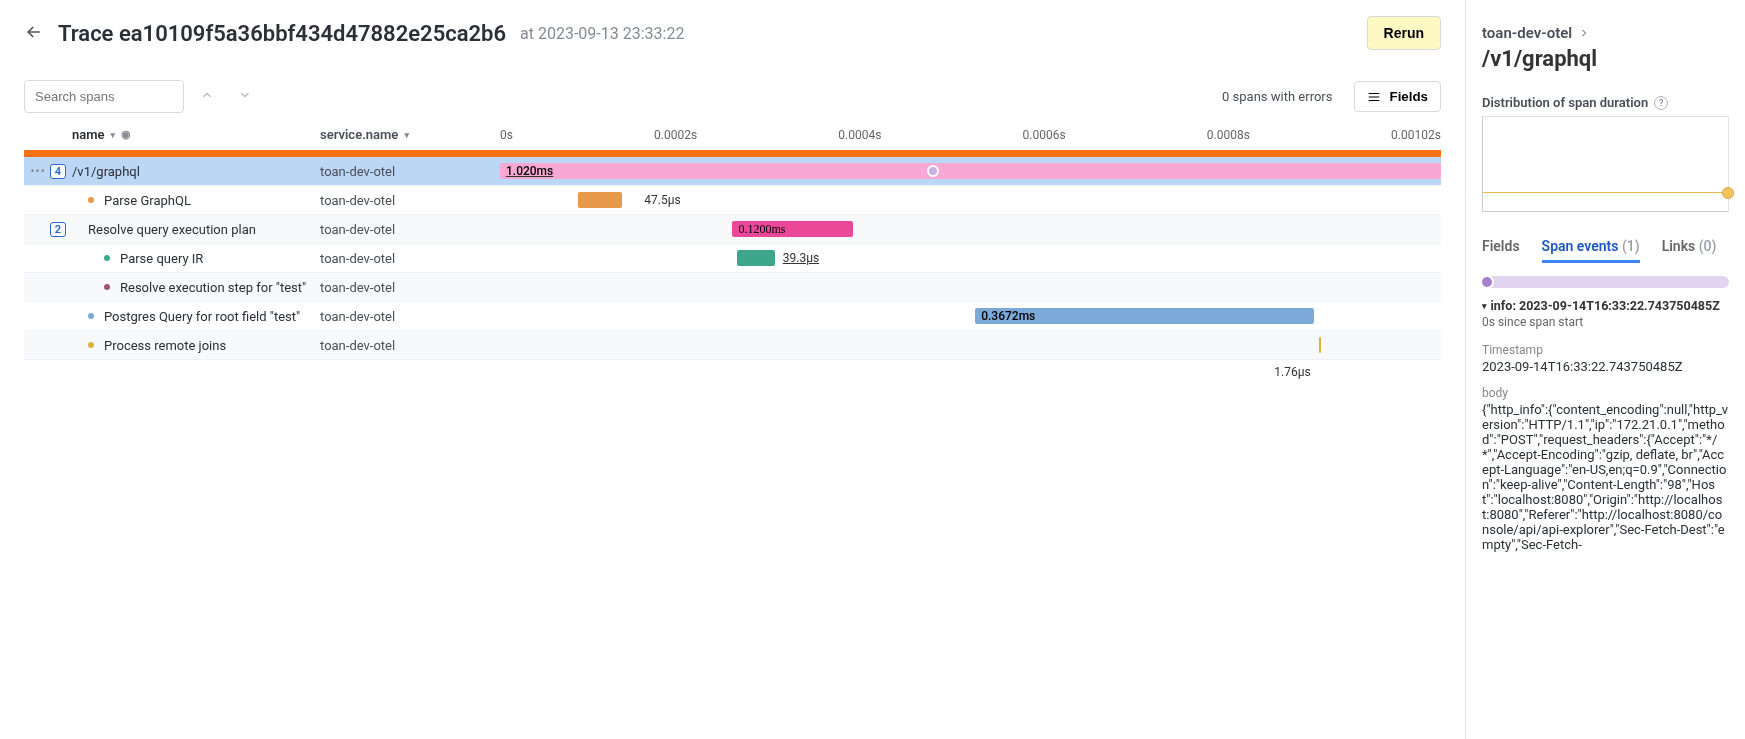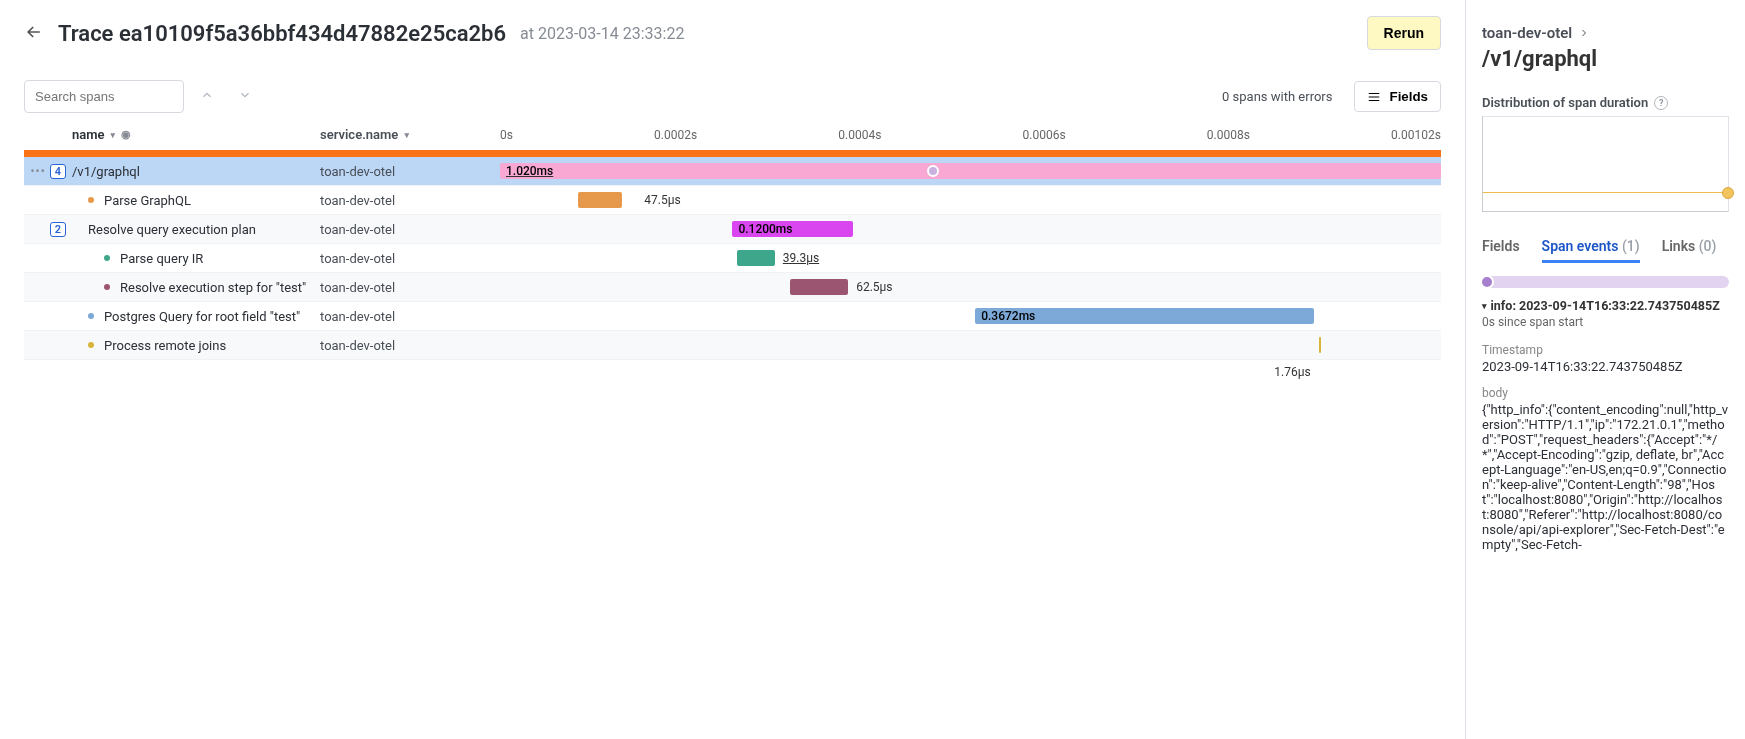--- a/index.html
+++ b/index.html
@@ -77,21 +77,21 @@
 
 <div class="layout">
   <div class="main">
     <div class="header">
       <span class="back-arrow">
         <svg class="icon" viewBox="0 0 24 24" style="width:20px;height:20px" fill="none" stroke="currentColor" stroke-width="2">
             <path d="M19 12H5M11 18l-6-6 6-6"></path>
           </svg>
       </span>
       <span class="header-title">Trace ea10109f5a36bbf434d47882e25ca2b6</span>
-      <span class="header-time">at 2023-03-14 23:33:22</span>
+      <span class="header-time">at 2023-09-13 23:33:22</span>
       <button class="rerun-btn">Rerun</button>
     </div>
 
     <div class="toolbar">
       <input class="search-input" placeholder="Search spans" style="">
       <span class="nav-btn">
         <svg class="icon" viewBox="0 0 24 24" fill="none" stroke="currentColor" stroke-width="2">
             <path d="M18 15l-6-6-6 6"></path>
           </svg>
       </span>
@@ -164,21 +164,21 @@
         <div class="row alt">
           <div class="gutter">
             <span class="badge">2</span>
           </div>
           <div class="name-col">
             <span style="display: inline-block; width: 16px;"></span>
             <span>Resolve query execution plan</span>
           </div>
           <div class="svc-col">toan-dev-otel</div>
           <div class="bar-area">
-            <div class="bar" style="left: 24.7%; width: 12.8%; background: #d946ef;">
+            <div class="bar" style="left: 24.7%; width: 12.8%; background: #ec4899; font-family: Liberation Serif, serif;">
               <span class="bar-label-in">0.1200ms</span>
             </div>
           </div>
         </div>
         <div class="row">
           <div class="gutter"></div>
           <div class="name-col">
             <span style="display: inline-block; width: 32px;"></span>
             <span class="dot" style="background: rgb(62, 166, 138); margin-right: 10px;"></span>
             <span>Parse query IR</span>
@@ -190,24 +190,20 @@
           </div>
         </div>
         <div class="row alt">
           <div class="gutter"></div>
           <div class="name-col">
             <span style="display: inline-block; width: 32px;"></span>
             <span class="dot" style="background: rgb(156, 85, 113); margin-right: 10px;"></span>
             <span>Resolve execution step for "test"</span>
           </div>
           <div class="svc-col">toan-dev-otel</div>
-          <div class="bar-area">
-            <div class="bar" style="left: 30.8%; width: 6.2%; background: rgb(156, 85, 113);"></div>
-            <span class="bar-label-out" style="left: 37%; padding-left: 8px;">62.5µs</span>
-          </div>
         </div>
         <div class="row">
           <div class="gutter"></div>
           <div class="name-col">
             <span style="display: inline-block; width: 16px;"></span>
             <span class="dot" style="background: rgb(125, 169, 216); margin-right: 10px;"></span>
             <span>Postgres Query for root field "test"</span>
           </div>
           <div class="svc-col">toan-dev-otel</div>
           <div class="bar-area">

